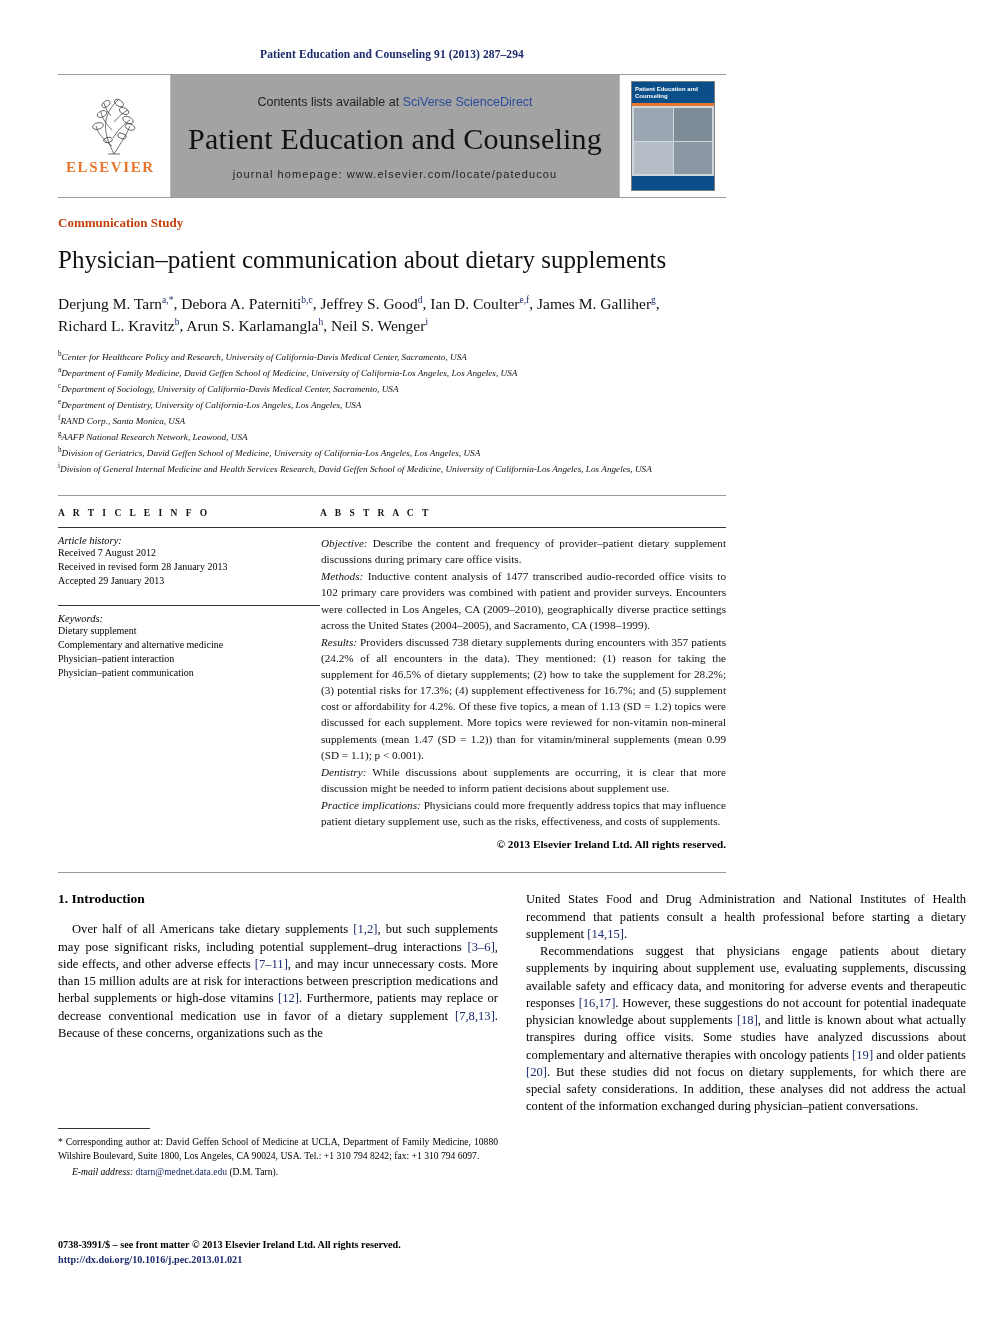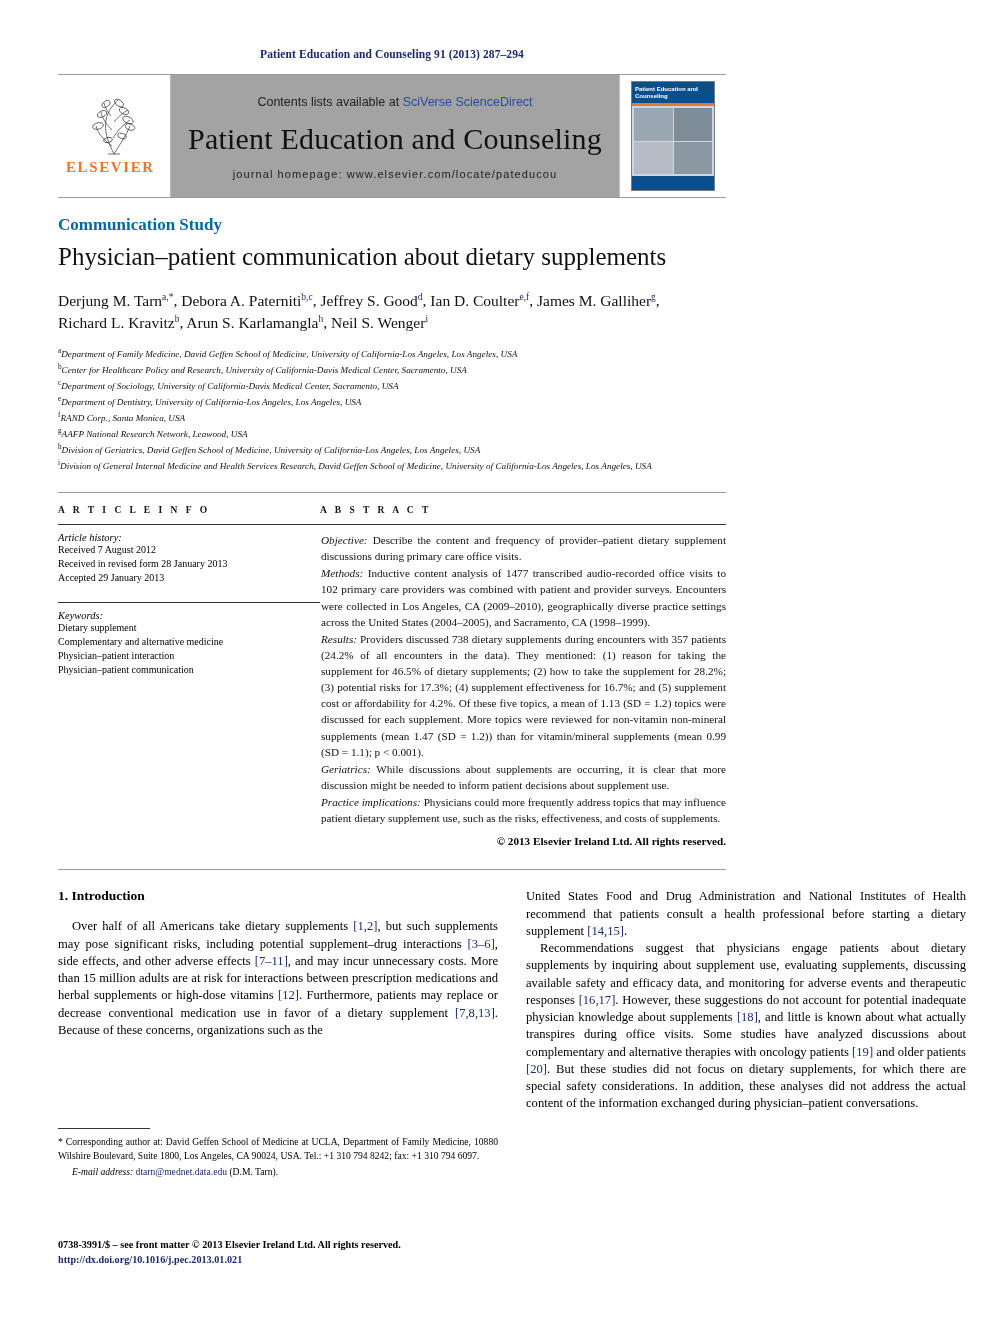--- a/index.html
+++ b/index.html
@@ -95,22 +95,22 @@
   }
   .cover-cell { background:#9aa7b2; }
   .cover-cell:nth-child(2){ background:#7e8c98; }
   .cover-cell:nth-child(3){ background:#b4bdc5; }
   .cover-cell:nth-child(4){ background:#8b98a4; }
   .cover-bottom { height:14px; background:#0b4f8a; }
 
   
   .article-head { margin:0 58px; padding-top:17px; }
   .sect-type {
-    font-size:17px; font-weight:bold; color:#0369a1;
-    margin-bottom:8px;
+    font-size:13px; font-weight:bold; color:#c2410c;
+    margin-bottom:15px;
   }
   .title {
     font-size:25px; font-weight:normal; color:#111;
     margin:0 0 18px 0; line-height:1.15;
   }
   .authors {
     font-size:15.5px; line-height:1.45; color:#111;
     margin-bottom:11px;
   }
   .authors sup { color:#1a2a6c; font-size:9.5px; }
@@ -240,22 +240,22 @@
   </div>
 
   <div class="article-head">
     <div class="sect-type">Communication Study</div>
     <h1 class="title">Physician–patient communication about dietary supplements</h1>
     <div class="authors">
       <div>Derjung M. Tarn<sup>a,*</sup>, Debora A. Paterniti<sup>b,c</sup>, Jeffrey S. Good<sup>d</sup>, Ian D. Coulter<sup>e,f</sup>, James M. Galliher<sup>g</sup>,</div>
       <div>Richard L. Kravitz<sup>b</sup>, Arun S. Karlamangla<sup>h</sup>, Neil S. Wenger<sup>i</sup></div>
     </div>
     <div class="affil">
+      <div><sup>b</sup><span>Center for Healthcare Policy and Research, University of California-Davis Medical Center, Sacramento, USA</span></div>
       <div><sup>a</sup><span>Department of Family Medicine, David Geffen School of Medicine, University of California-Los Angeles, Los Angeles, USA</span></div>
-      <div><sup>b</sup><span>Center for Healthcare Policy and Research, University of California-Davis Medical Center, Sacramento, USA</span></div>
       <div><sup>c</sup><span>Department of Sociology, University of California-Davis Medical Center, Sacramento, USA</span></div>
       <div><sup>e</sup><span>Department of Dentistry, University of California-Los Angeles, Los Angeles, USA</span></div>
       <div><sup>f</sup><span>RAND Corp., Santa Monica, USA</span></div>
       <div><sup>g</sup><span>AAFP National Research Network, Leawood, USA</span></div>
       <div><sup>h</sup><span>Division of Geriatrics, David Geffen School of Medicine, University of California-Los Angeles, Los Angeles, USA</span></div>
       <div><sup>i</sup><span>Division of General Internal Medicine and Health Services Research, David Geffen School of Medicine, University of California-Los Angeles, Los Angeles, USA</span></div>
     </div>
   </div>
 
   <div class="infoblock">
@@ -274,21 +274,21 @@
         <div class="kw-line">Physician–patient interaction</div>
         <div class="kw-line">Physician–patient communication</div>
       </div>
     </div>
     <div class="col-abs">
       <div class="sechead">A B S T R A C T</div>
       <div class="rule"></div>
       <p class="abs-p"><i>Objective:</i><span> Describe the content and frequency of provider–patient dietary supplement discussions during primary care office visits.</span></p>
       <p class="abs-p"><i>Methods:</i><span> Inductive content analysis of 1477 transcribed audio-recorded office visits to 102 primary care providers was combined with patient and provider surveys. Encounters were collected in Los Angeles, CA (2009–2010), geographically diverse practice settings across the United States (2004–2005), and Sacramento, CA (1998–1999).</span></p>
       <p class="abs-p"><i>Results:</i><span> Providers discussed 738 dietary supplements during encounters with 357 patients (24.2% of all encounters in the data). They mentioned: (1) reason for taking the supplement for 46.5% of dietary supplements; (2) how to take the supplement for 28.2%; (3) potential risks for 17.3%; (4) supplement effectiveness for 16.7%; and (5) supplement cost or affordability for 4.2%. Of these five topics, a mean of 1.13 (SD = 1.2) topics were discussed for each supplement. More topics were reviewed for non-vitamin non-mineral supplements (mean 1.47 (SD = 1.2)) than for vitamin/mineral supplements (mean 0.99 (SD = 1.1); p &lt; 0.001).</span></p>
-      <p class="abs-p"><i>Geriatrics:</i><span> While discussions about supplements are occurring, it is clear that more discussion might be needed to inform patient decisions about supplement use.</span></p>
+      <p class="abs-p"><i>Dentistry:</i><span> While discussions about supplements are occurring, it is clear that more discussion might be needed to inform patient decisions about supplement use.</span></p>
       <p class="abs-p"><i>Practice implications:</i><span> Physicians could more frequently address topics that may influence patient dietary supplement use, such as the risks, effectiveness, and costs of supplements.</span></p>
       <div class="copyright">© 2013 Elsevier Ireland Ltd. All rights reserved.</div>
     </div>
   </div>
 
   <div class="body-wrap">
     <div class="bcol">
       <h2>1. Introduction</h2>
       <p class="bp">Over half of all Americans take dietary supplements <span class="ref">[1,2]</span>, but such supplements may pose significant risks, including potential supplement–drug interactions <span class="ref">[3–6]</span>, side effects, and other adverse effects <span class="ref">[7–11]</span>, and may incur unnecessary costs. More than 15 million adults are at risk for interactions between prescription medications and herbal supplements or high-dose vitamins <span class="ref">[12]</span>. Furthermore, patients may replace or decrease conventional medication use in favor of a dietary supplement <span class="ref">[7,8,13]</span>. Because of these concerns, organizations such as the</p>
     </div>

